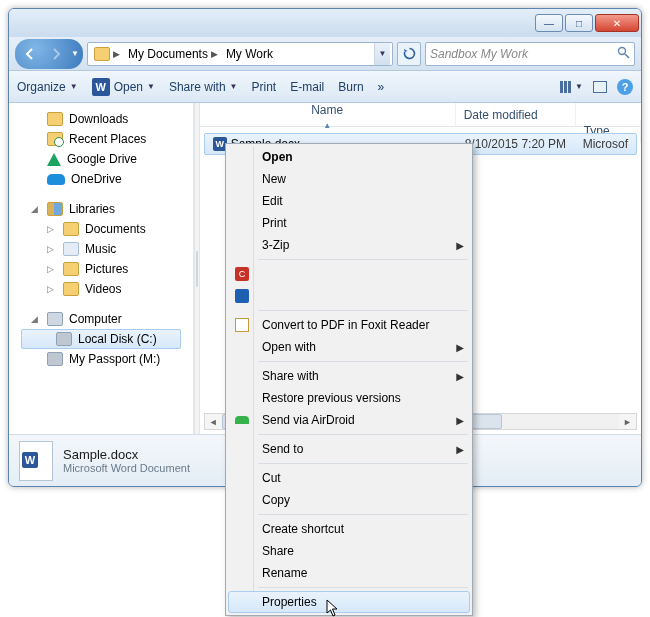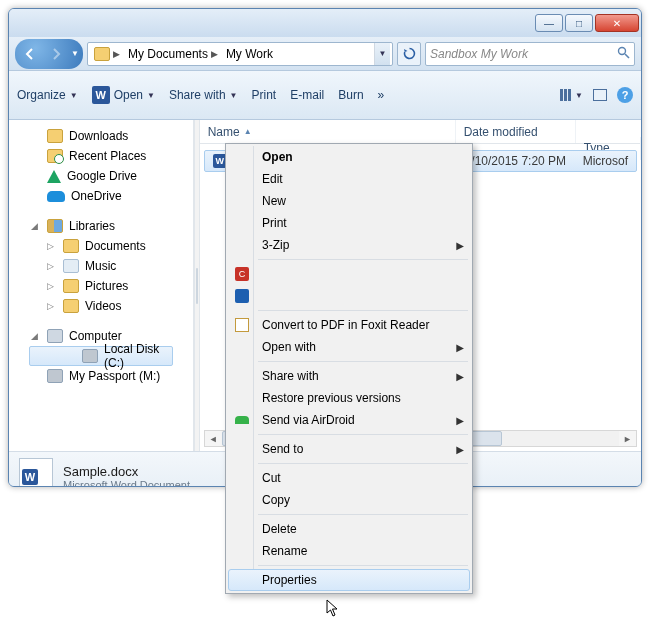--- a/index.html
+++ b/index.html
@@ -90,21 +90,21 @@
     color: #2b5fa4; border-radius: 2px;
   }
   .searchbox {
     width: 210px; height: 24px; border: 1px solid #9db6cf; background: #fff;
     display: flex; align-items: center; padding: 0 4px; color: #888;
     font-style: italic; border-radius: 2px; gap: 4px;
   }
   .searchbox .mag { color: #5b84b1; font-style: normal; }
   
   .toolbar {
-    height: 49px;
+    height: 32px;
     background: linear-gradient(#f0f6fc,#dbe8f4);
     border-bottom: 1px solid #b5c9de;
     display: flex; align-items: center; padding: 0 8px; gap: 14px;
     color: #1f3f66;
   }
   .tb-item { display: flex; align-items: center; gap: 4px; }
   .tb-item .dd { font-size: 8px; color: #335; }
   .wordicon {
     width: 18px; height: 18px; background: #2b579a; color: #fff;
     font-weight: bold; font-size: 11px; display: flex; align-items: center; justify-content: center;
@@ -124,21 +124,21 @@
     width: 198px; border-right: 1px solid #e1e6eb; padding: 6px 0;
     overflow: hidden;
   }
   .tree-item {
     display: flex; align-items: center; gap: 6px;
     padding: 2px 0 2px 38px; height: 20px;
   }
   .tree-item.lvl0 { padding-left: 22px; }
   .tree-item.selected {
     background: linear-gradient(#eaf3fc,#d6e8fa);
-    border: 1px solid #a9cdee; border-radius: 2px; margin: 0 20px; padding-left: 52px;
+    border: 1px solid #a9cdee; border-radius: 2px; margin: 0 12px; padding-left: 34px;
   }
   .discl { width: 10px; font-size: 9px; color: #7a7a7a; }
   .ticon { width: 16px; height: 14px; border-radius: 2px; flex-shrink: 0; }
   .ic-folder { background: #f5cf72; border: 1px solid #c9a23d; }
   .ic-lib { background: linear-gradient(90deg,#d9b25a 40%,#6fa9df 40%); border: 1px solid #c9a23d; }
   .ic-computer { background: #cfd8e2; border: 1px solid #8fa2b6; }
   .ic-disk { background: #bfc7d0; border: 1px solid #8fa2b6; }
   .ic-gdrive { width:0;height:0;border-left:7px solid transparent;border-right:7px solid transparent;border-bottom:13px solid #1da462; }
   .ic-onedrive { background:#1c8edb; border-radius: 5px 5px 3px 3px; width:18px; height:11px; }
   .ic-places { background:#f5cf72;border:1px solid #c9a23d;position:relative; }
@@ -148,21 +148,21 @@
   
   .splitter { width: 6px; background: #f3f3f3; border-left: 1px solid #e1e6eb; border-right: 1px solid #e1e6eb; display:flex;align-items:center;justify-content:center; }
   .splitter div { width:2px;height:36px;background:#cdd6df;border-radius:1px; }
   
   .content { flex: 1; display: flex; flex-direction: column; }
   .colheaders {
     height: 24px; display: flex; align-items: center;
     border-bottom: 1px solid #e1e6eb; color: #35506f;
   }
   .ch { padding: 0 8px; border-right: 1px solid #eef2f6; height: 100%; display: flex; align-items: center; gap:4px; }
-  .ch.name { width: 256px; }
+  .ch.name { width: 256px; flex-direction: column; }
   .ch.date { width: 120px; }
   .ch.type { flex: 1; margin-top: 33px; }
   .sortup { font-size: 8px; color: #5b84b1; }
   .filerow {
     height: 22px; display: flex; align-items: center;
     background: linear-gradient(#eaf3fc,#d6e8fa);
     border: 1px solid #a9cdee; border-radius: 2px;
     margin: 6px 4px 0 4px;
   }
   .filerow .cell { padding: 0 8px; white-space: nowrap; overflow:hidden; }
@@ -432,24 +432,24 @@
   </div>
 
 </div>
 
 <div class="ctxmenu">
   <div class="gutter"></div>
   <div class="mi bold">
       <span>Open</span>
     </div>
   <div class="mi">
+      <span>New</span>
+    </div>
+  <div class="mi">
       <span>Edit</span>
-    </div>
-  <div class="mi">
-      <span>New</span>
     </div>
   <div class="mi">
       <span>Print</span>
     </div>
   <div class="mi">
       <span>3-Zip</span>
       <span class="sub">▶</span>
     </div>
   <div class="sep"></div>
   <div class="mi">
@@ -495,21 +495,24 @@
     </div>
   <div class="sep"></div>
   <div class="mi">
       <span>Cut</span>
     </div>
   <div class="mi">
       <span>Copy</span>
     </div>
   <div class="sep"></div>
   <div class="mi">
-      <span>Delete</span>
+      <span>Create shortcut</span>
+    </div>
+  <div class="mi">
+      <span>Share</span>
     </div>
   <div class="mi">
       <span>Rename</span>
     </div>
   <div class="sep"></div>
   <div class="mi hover">
       <span>Properties</span>
     </div>
 </div>
 

